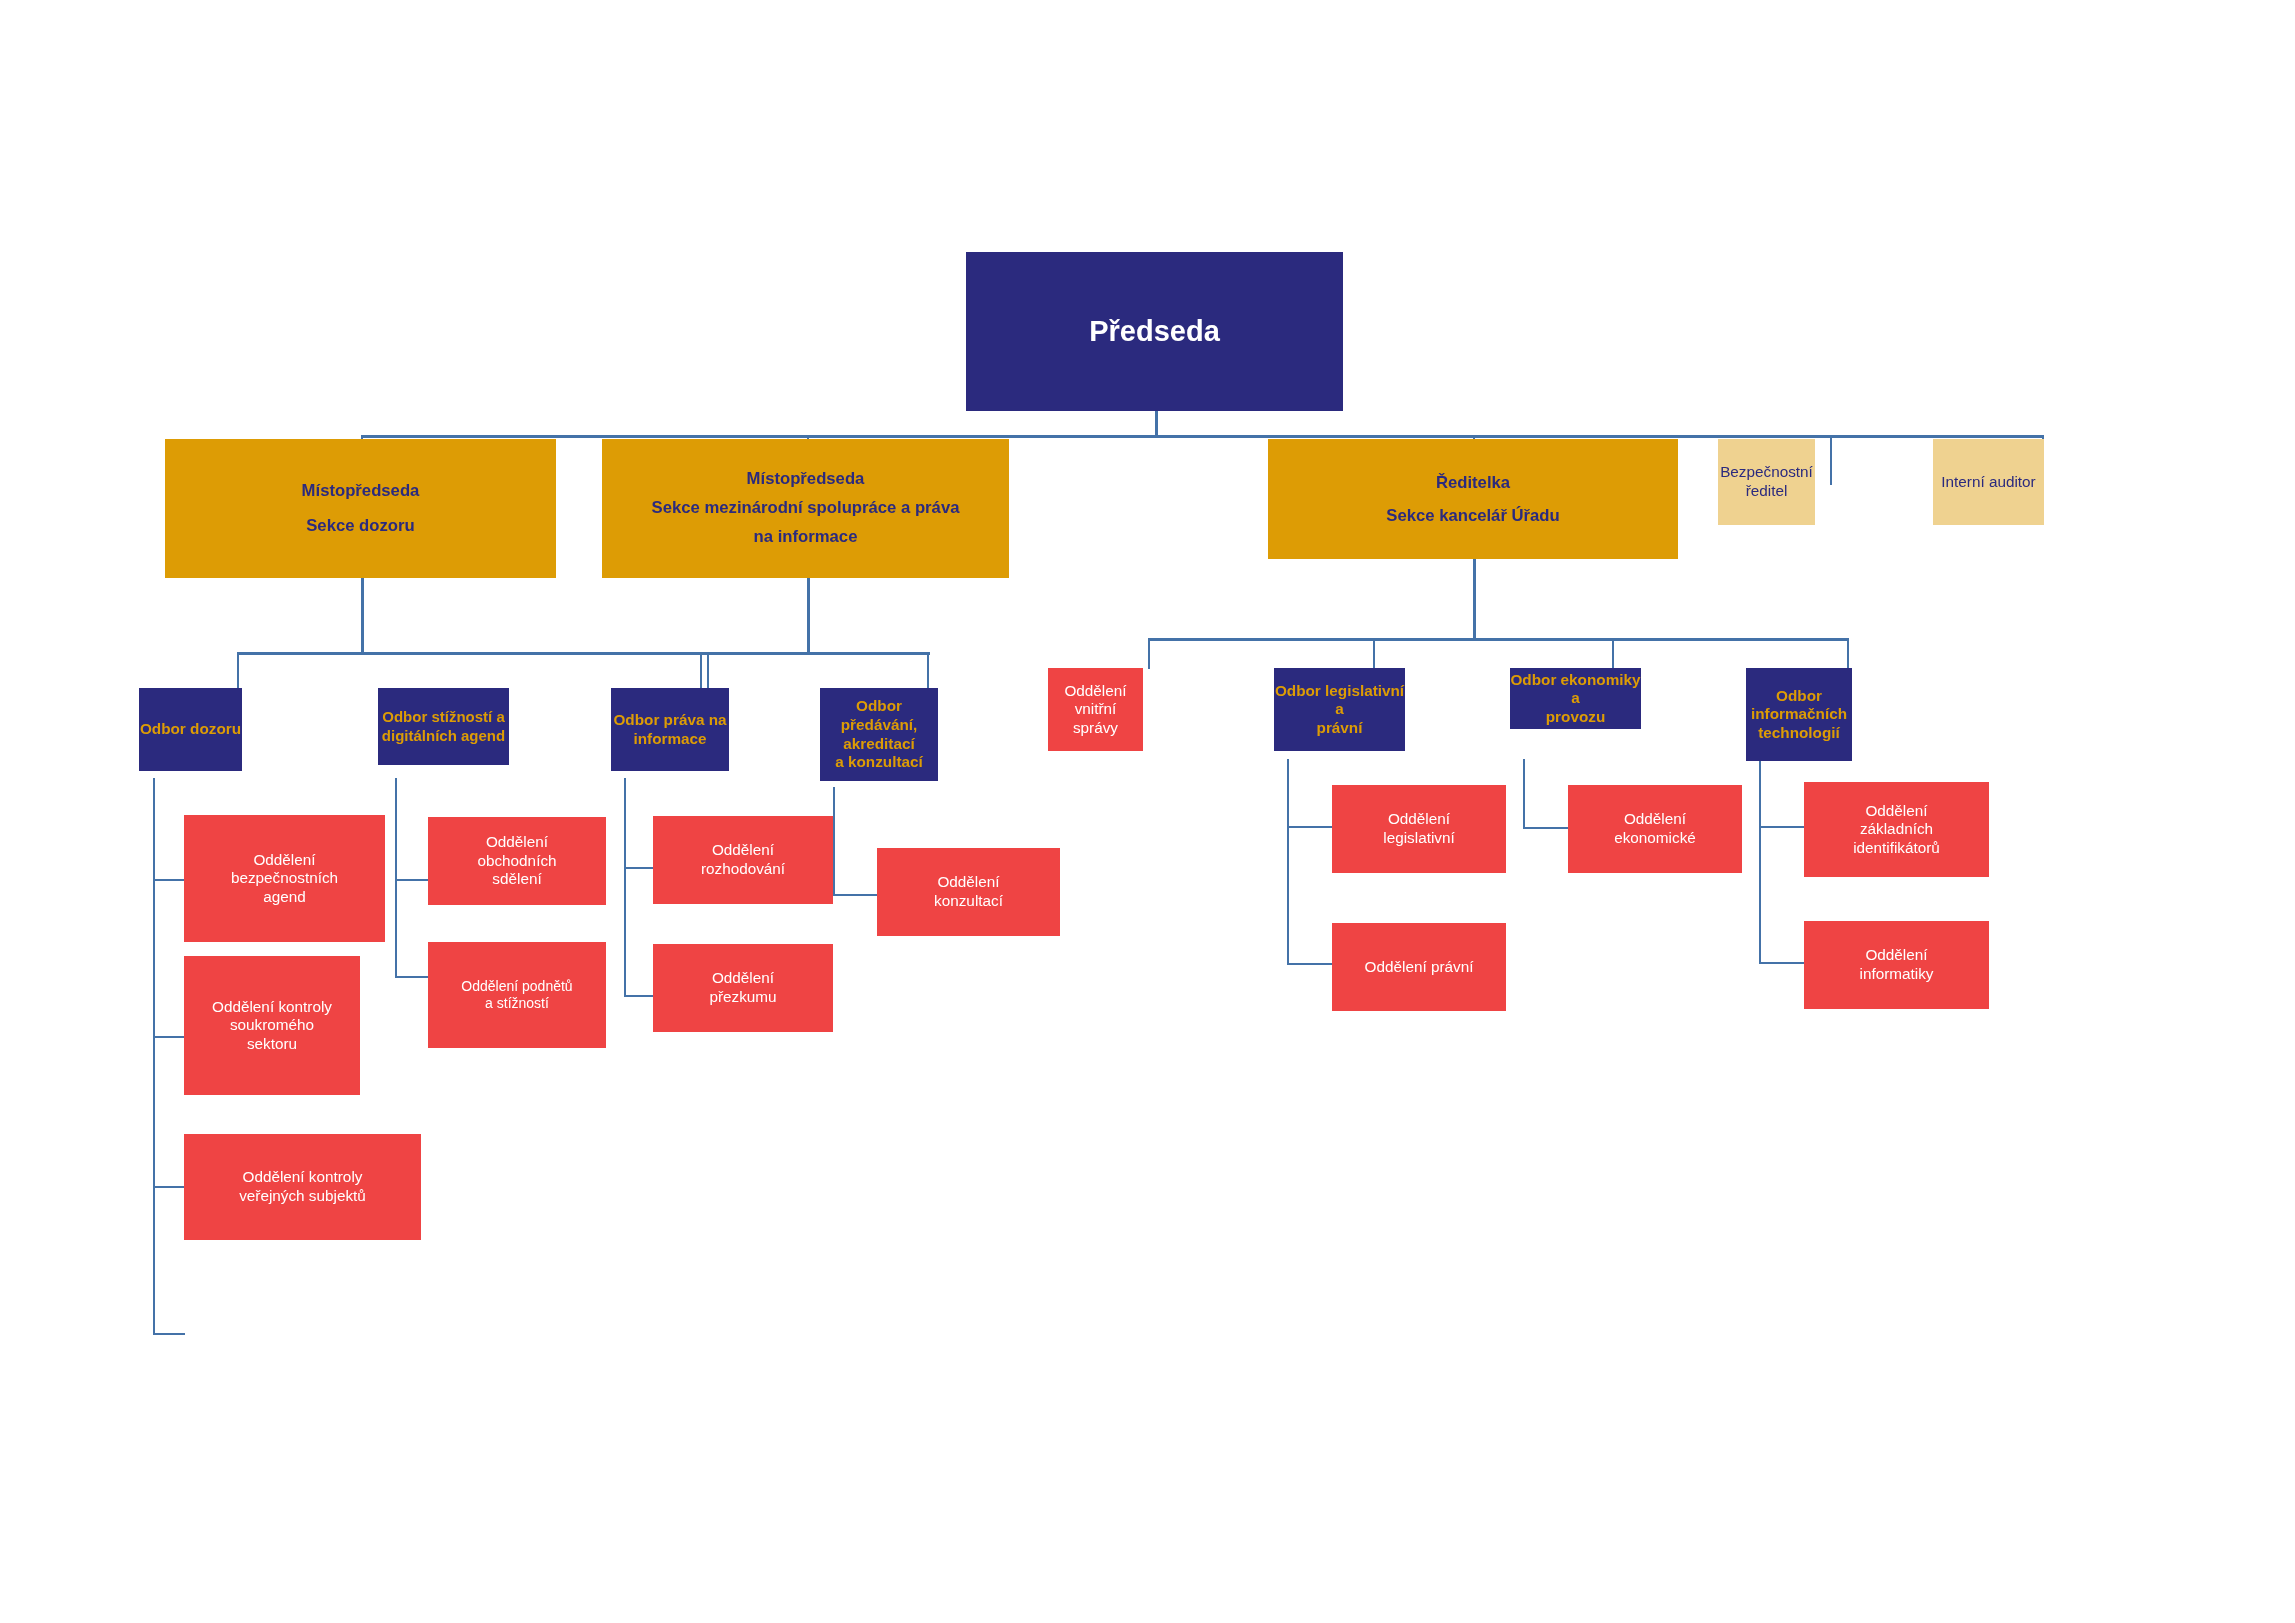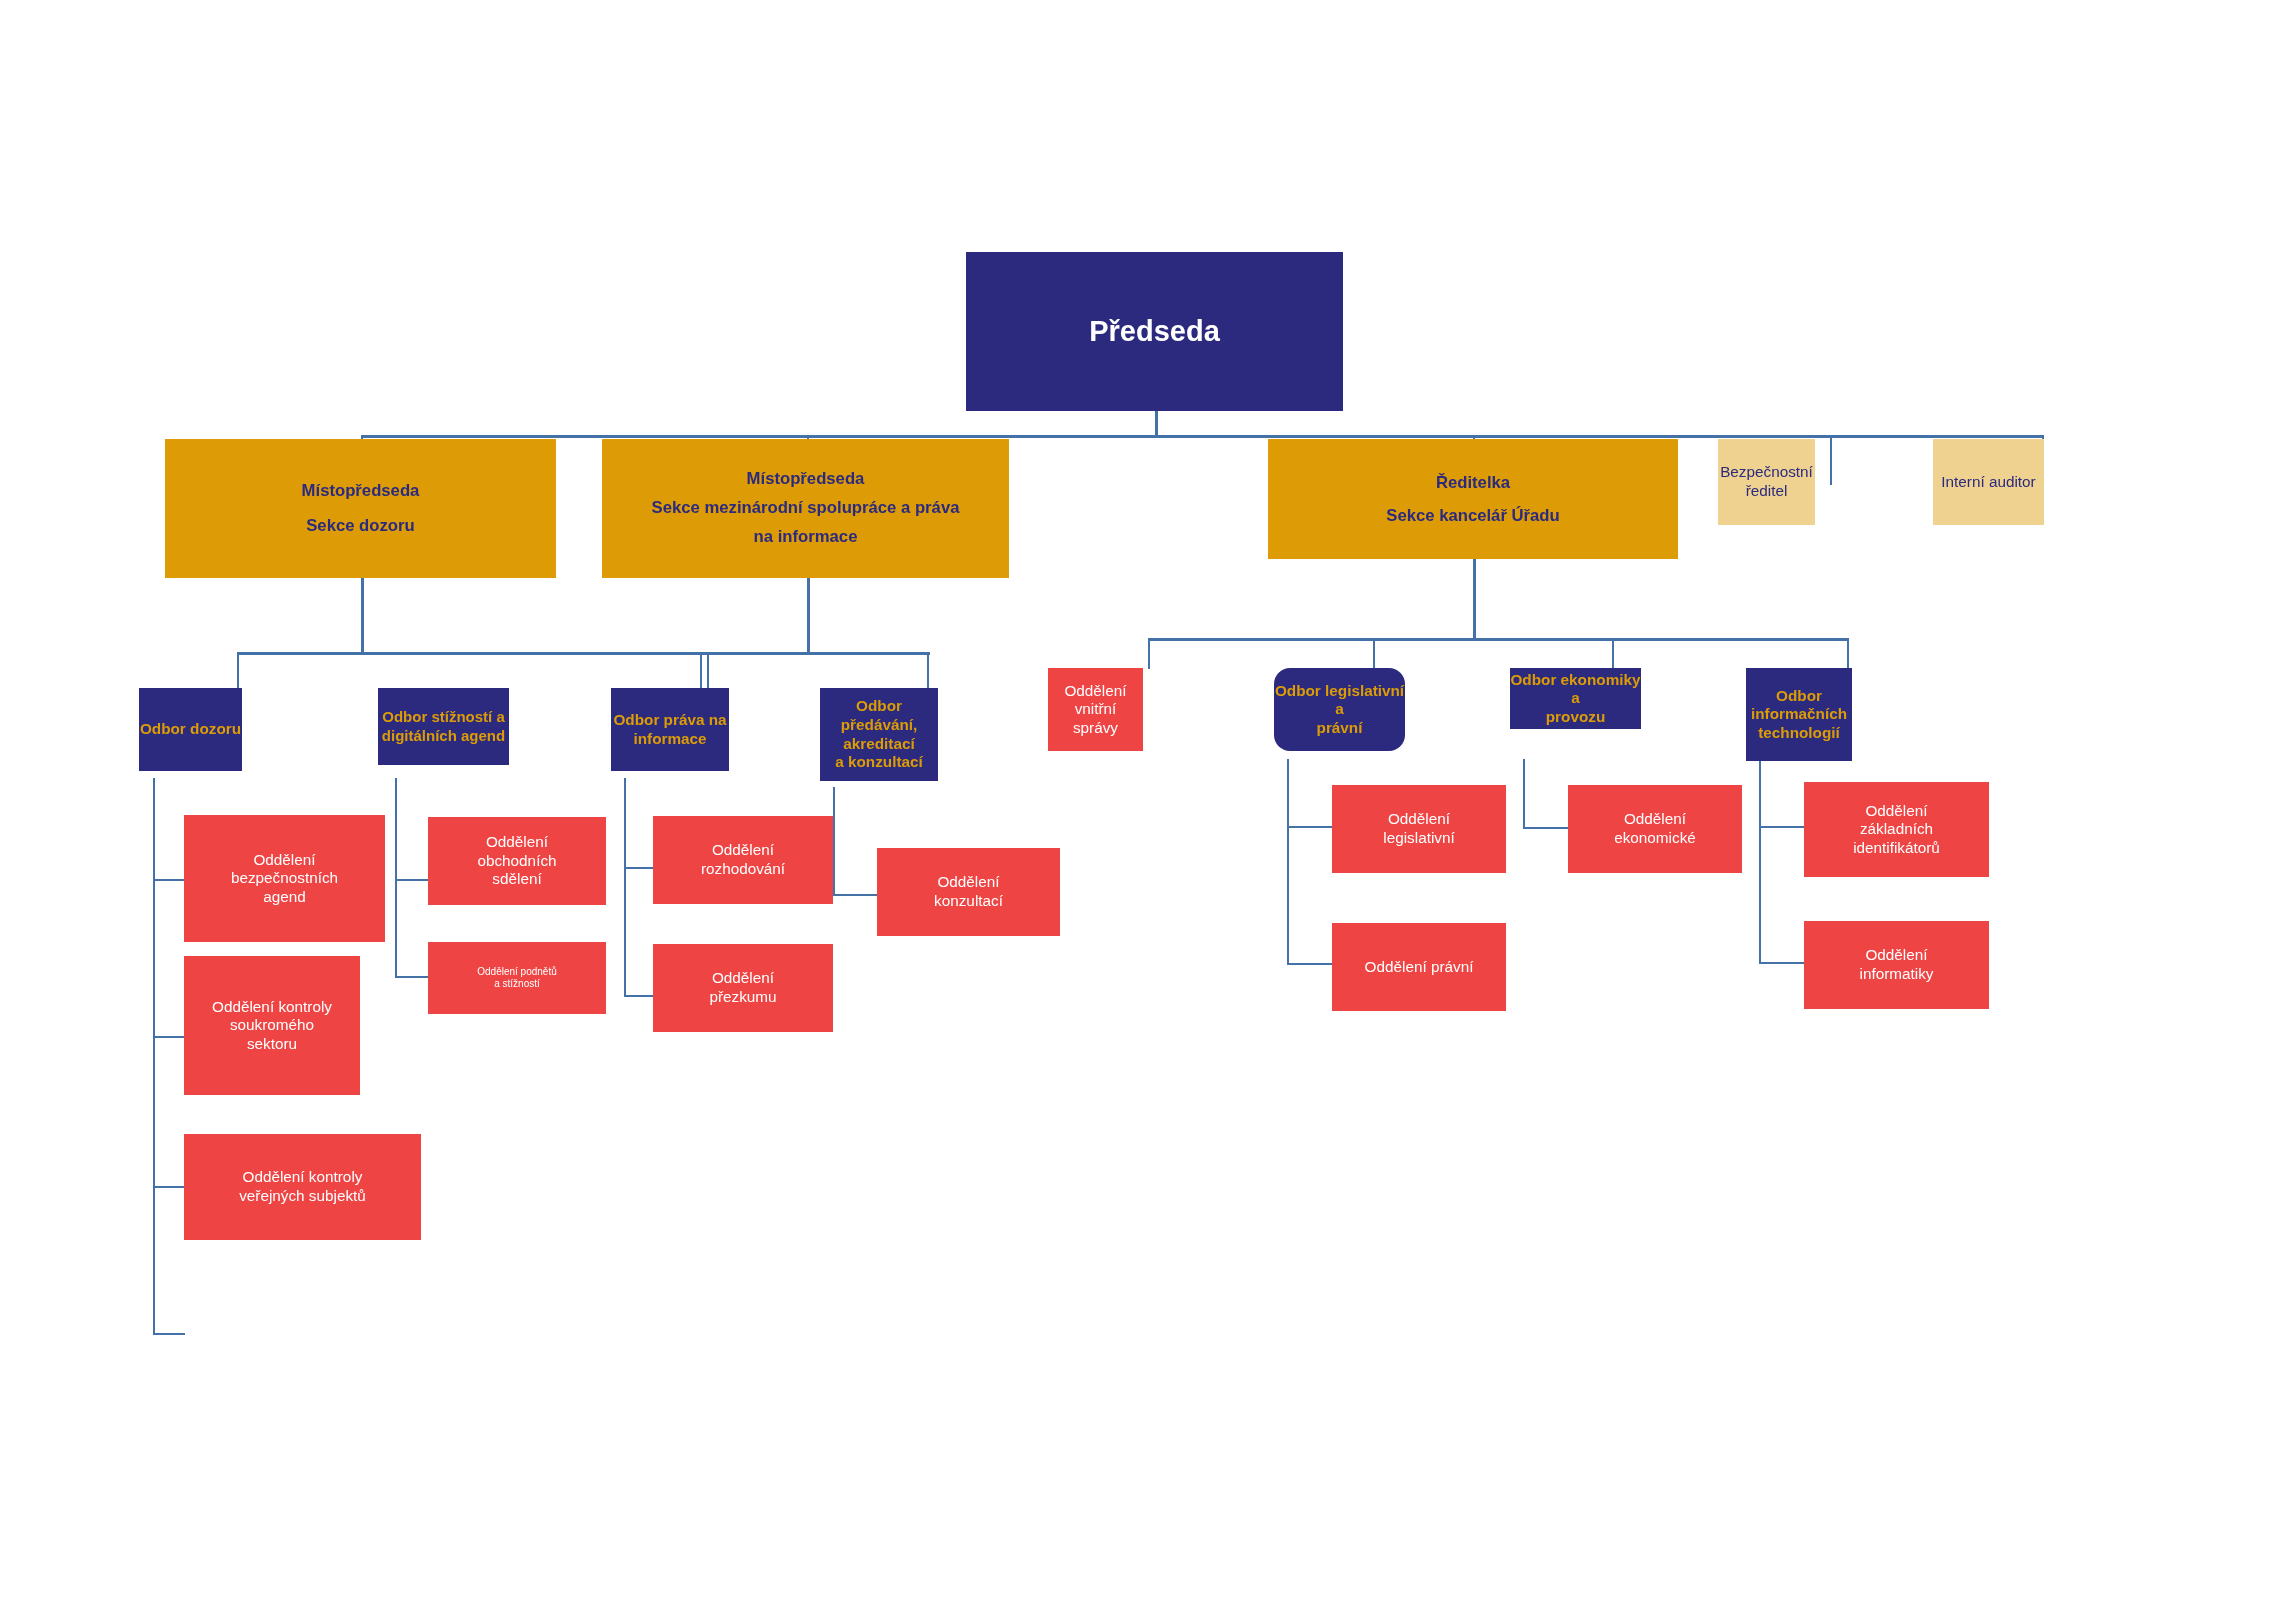--- a/index.html
+++ b/index.html
@@ -107,21 +107,21 @@
   <div class="node n-odbor" style="left:611px;top:688px;width:118px;height:83px;font-size:15.3px;">Odbor práva na
 informace</div>
 
   <div class="node n-odbor" style="left:820px;top:688px;width:118px;height:93px;font-size:15.3px;">Odbor předávání,
 akreditací
 a konzultací</div>
 
   <div class="node n-oddel" style="left:1048px;top:668px;width:95px;height:83px;font-size:15.3px;">Oddělení vnitřní
 správy</div>
 
-  <div class="node n-odbor" style="left:1274px;top:668px;width:131px;height:83px;font-size:15.3px;border-radius:16px;">Odbor legislativní a
+  <div class="node n-odbor" style="left:1274px;top:668px;width:131px;height:83px;font-size:15.3px;">Odbor legislativní a
 právní</div>
 
   <div class="node n-odbor" style="left:1510px;top:668px;width:131px;height:61px;font-size:15.3px;">Odbor ekonomiky a
 provozu</div>
 
   <div class="node n-odbor" style="left:1746px;top:668px;width:106px;height:93px;font-size:15.3px;">Odbor
 informačních
 technologií</div>
 
   <div class="node n-oddel" style="left:184px;top:815px;width:201px;height:127px;font-size:15.3px;">Oddělení
@@ -133,21 +133,21 @@
 sektoru</div>
 
   <div class="node n-oddel" style="left:184px;top:1134px;width:237px;height:106px;font-size:15.3px;">Oddělení kontroly
 veřejných subjektů</div>
 
 
   <div class="node n-oddel" style="left:428px;top:817px;width:178px;height:88px;font-size:15.3px;">Oddělení
 obchodních
 sdělení</div>
 
-  <div class="node n-oddel" style="left:428px;top:942px;width:178px;height:72px;font-size:10px;">Oddělení podnětů
+  <div class="node n-oddel" style="left:428px;top:942px;width:178px;height:106px;font-size:14px;">Oddělení podnětů
 a stížností</div>
 
   <div class="node n-oddel" style="left:653px;top:816px;width:180px;height:88px;font-size:15.3px;">Oddělení
 rozhodování</div>
 
   <div class="node n-oddel" style="left:653px;top:944px;width:180px;height:88px;font-size:15.3px;">Oddělení
 přezkumu</div>
 
   <div class="node n-oddel" style="left:877px;top:848px;width:183px;height:88px;font-size:15.3px;">Oddělení
 konzultací</div>

